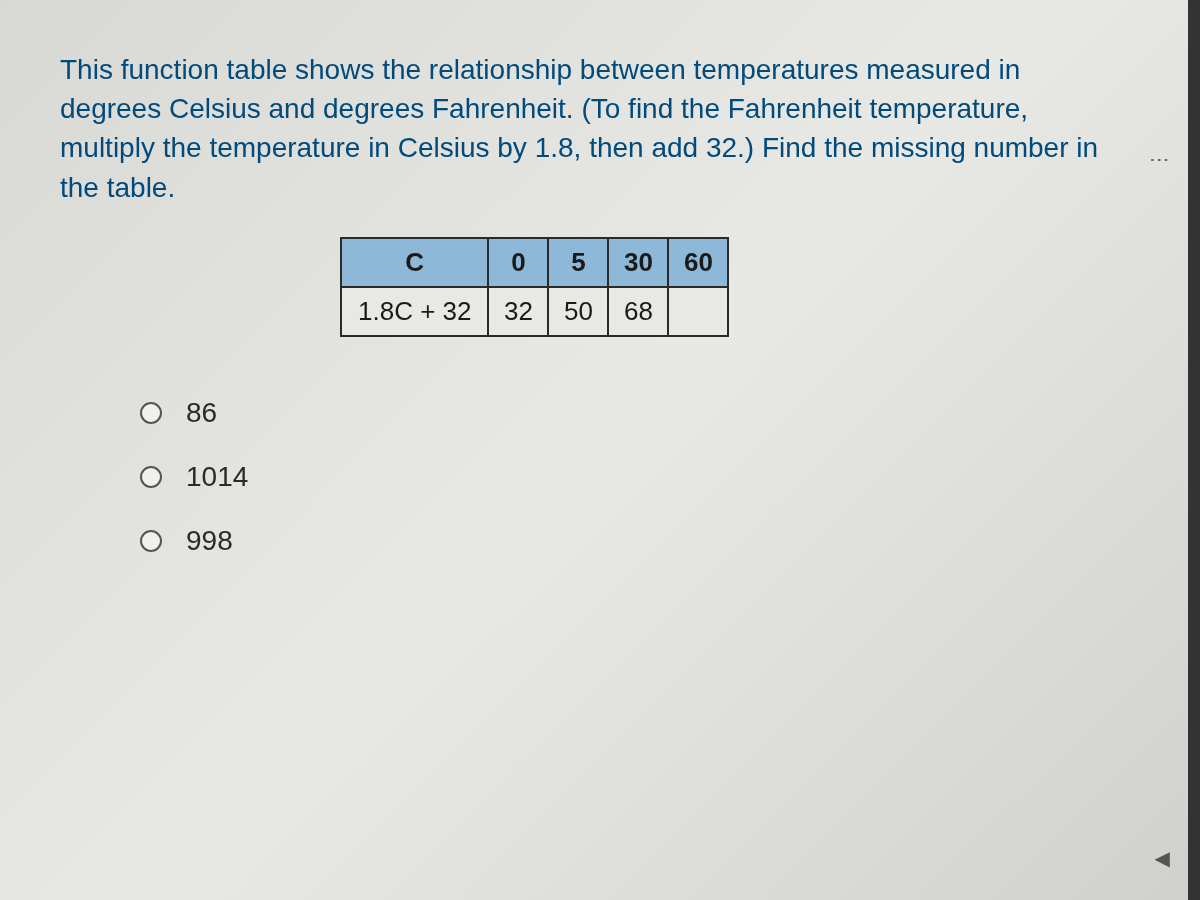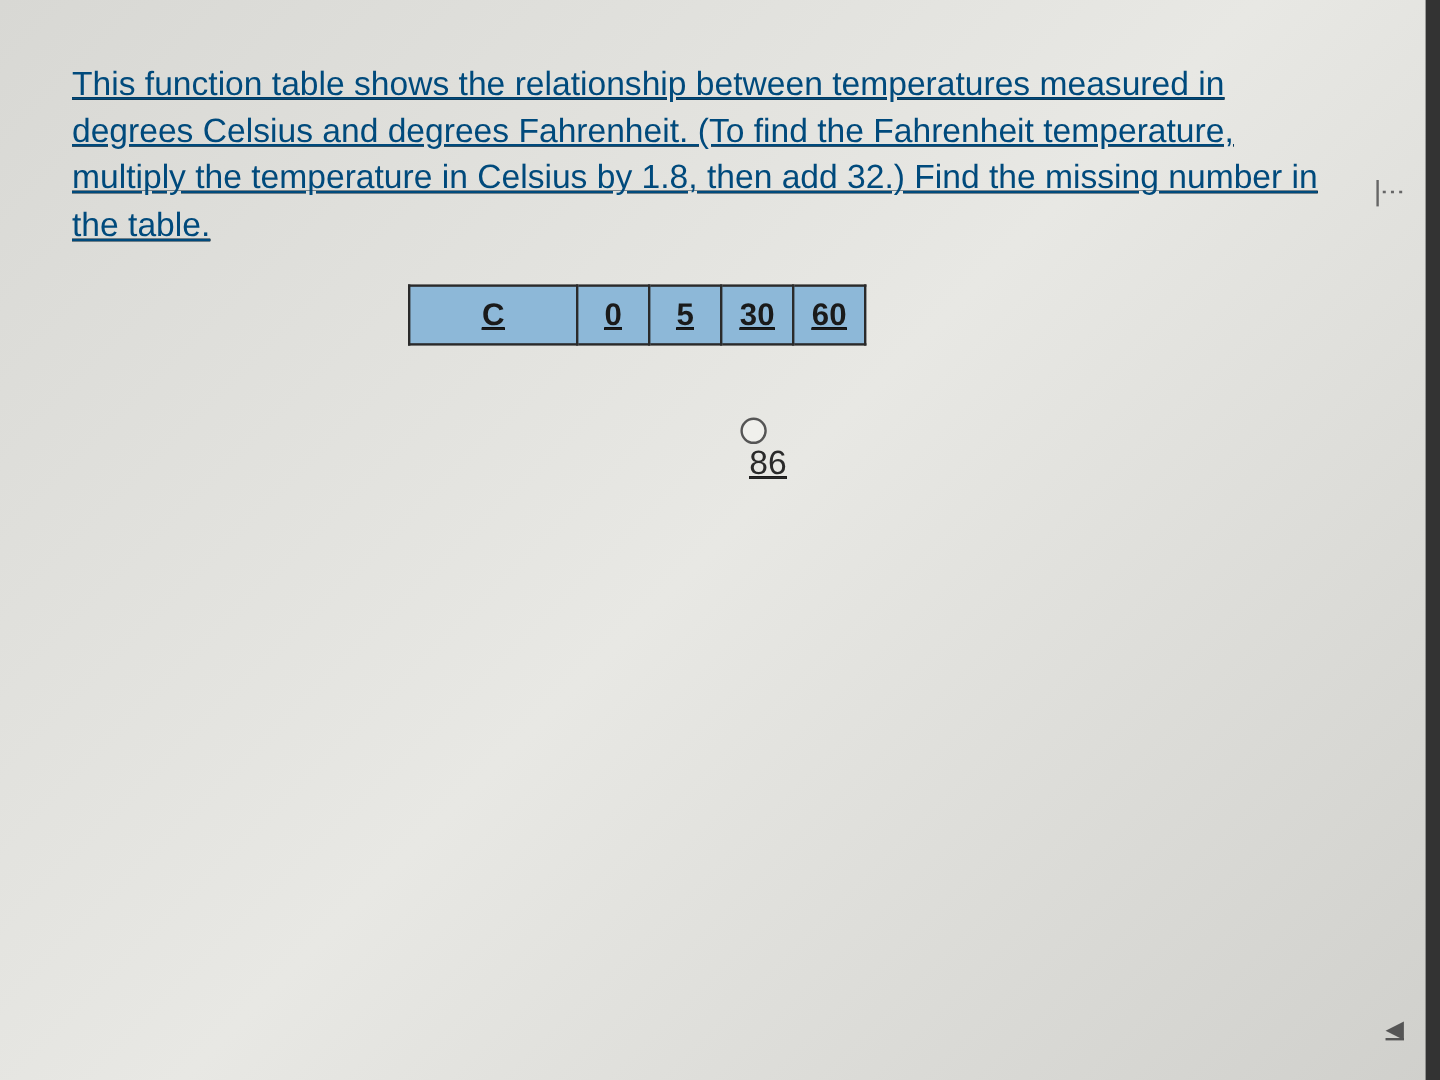--- a/index.html
+++ b/index.html
@@ -1,19 +1,18 @@
 <!DOCTYPE html>
 <html><head>
   <meta charset="utf-8">
   <style>
     * {
       margin: 0;
       padding: 0;
       box-sizing: border-box;
-      text-decoration: underline;
     }
     body {
       width: 1200px;
       height: 900px;
       background: linear-gradient(135deg, #d8d8d4 0%, #e8e8e4 50%, #d0d0cc 100%);
       font-family: Arial, sans-serif;
       padding: 50px 60px;
       position: relative;
       overflow: hidden;
     }
@@ -58,21 +57,20 @@
     }
     .options {
       margin-left: 80px;
       margin-top: 40px;
     }
     .option {
       display: flex;
       align-items: center;
       margin-bottom: 32px;
       cursor: pointer;
-      flex-direction: column;
     }
     .radio {
       width: 22px;
       height: 22px;
       border: 2px solid #555;
       border-radius: 50%;
       margin-right: 24px;
       background: #f0f0ec;
       flex-shrink: 0;
     }
@@ -113,26 +111,41 @@
 <div class="table-container">
   <table>
     <tbody>
         <tr class="header-row">
       <td class="first-col">C</td>
       <td>0</td>
       <td>5</td>
       <td>30</td>
       <td>60</td>
     </tr>
+    <tr>
+      <td class="formula-cell">1.8C + 32</td>
+      <td>32</td>
+      <td>50</td>
+      <td>68</td>
+      <td class="empty-cell"></td>
+    </tr>
   </tbody>
     </table>
 </div>
 
 <div class="options">
   <div class="option">
     <div class="radio"></div>
     <span class="option-label">86</span>
   </div>
+  <div class="option">
+    <div class="radio"></div>
+    <span class="option-label">1014</span>
+  </div>
+  <div class="option">
+    <div class="radio"></div>
+    <span class="option-label">998</span>
+  </div>
 </div>
 
 <div class="right-edge"></div>
 <div class="menu-dots">⋮</div>
 <div class="bottom-arrow">◀</div>
 
 </body></html>

